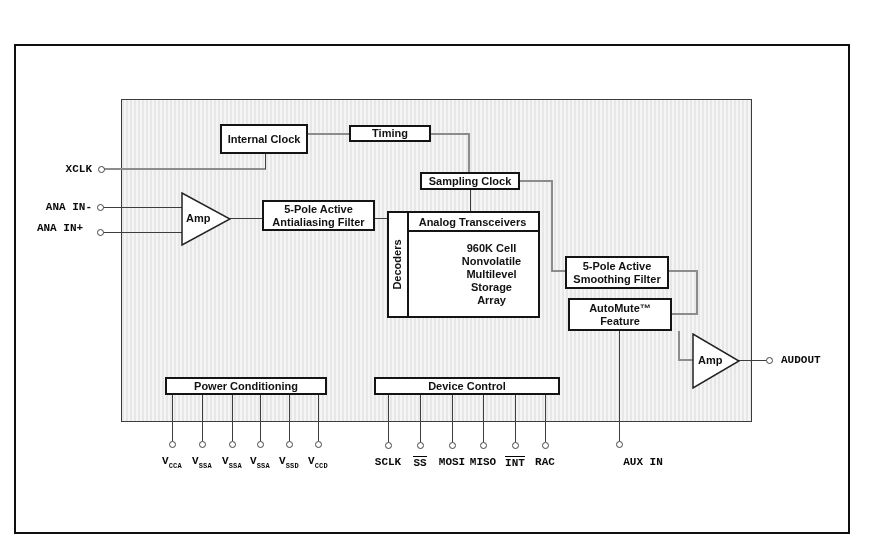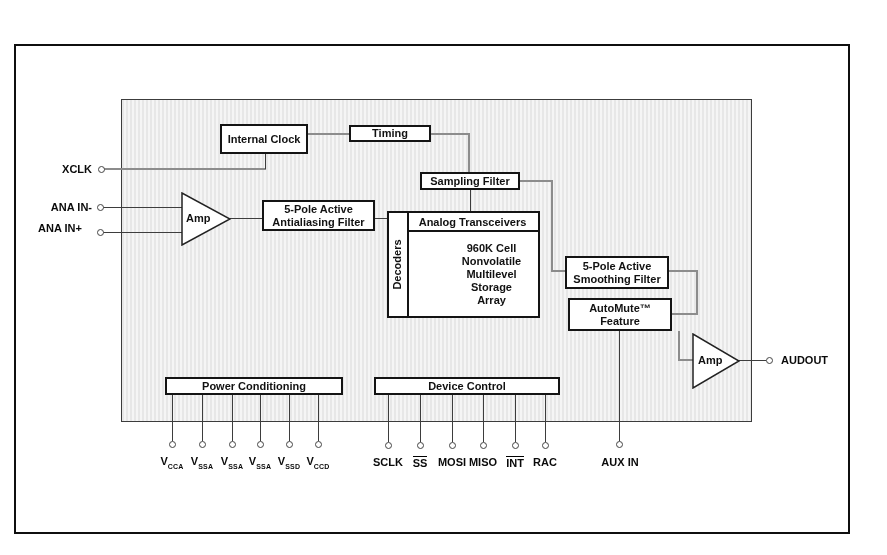--- a/index.html
+++ b/index.html
@@ -9,21 +9,21 @@
   #title{left:13px;top:8px;font-size:20px;font-weight:bold;letter-spacing:.3px;color:#0a0a0a;}
   #frame{left:14px;top:44px;width:832px;height:486px;border:2px solid #0f0f0f;background:#fff;}
   #hatch{left:121px;top:99px;width:629px;height:321px;border:1px solid #3c3c3c;
          background:repeating-linear-gradient(90deg,#e7e7e7 0,#e7e7e7 2px,#f5f5f5 2px,#f5f5f5 4px);}
   .blk{background:#fff;border:2px solid #141414;box-sizing:border-box;
        display:flex;align-items:center;justify-content:center;flex-direction:column;
        font-size:11px;font-weight:bold;line-height:13px;text-align:center;color:#111;}
   .wire-g{background:#8c8c8c;}
   .wire-d{background:#3d3d3d;}
   .term{width:7px;height:7px;border:1px solid #444;border-radius:50%;background:#fff;box-sizing:border-box;}
-  .pinlbl{font-size:11px;font-weight:bold;text-align:center;white-space:nowrap;color:#0a0a0a;}
+  .pinlbl{font-size:11px;font-weight:bold;text-align:center;white-space:nowrap;color:#0a0a0a;font-family:Liberation Mono, monospace;}
   .pinlbl sub{font-size:7px;font-weight:bold;position:relative;top:1px;letter-spacing:.2px;}
   .ovl{display:inline-block;border-top:1.5px solid #000;padding-top:0px;line-height:12px;text-align:center;}
   .amp-lbl{position:absolute;font-size:11px;font-weight:bold;color:#111;}
   #bigblock{left:387px;top:211px;width:153px;height:107px;border:2px solid #141414;background:#fff;box-sizing:border-box;}
   #dec-col{position:absolute;left:0;top:0;width:18px;height:103px;border-right:2px solid #141414;}
   #dec-txt{position:absolute;left:-44px;top:44px;width:104px;height:15px;transform:rotate(-90deg);
            font-size:11px;font-weight:bold;text-align:center;line-height:15px;}
   #at-header{position:absolute;left:18px;top:0;right:0;height:17px;border-bottom:2px solid #141414;
              display:flex;align-items:center;justify-content:center;font-size:11px;font-weight:bold;}
   #storage-body{position:absolute;left:20px;top:19px;right:0;bottom:0;
@@ -74,21 +74,21 @@
   <div class="abs wire-d" style="left:515px;top:395px;width:1px;height:47px"></div>
   <div class="abs wire-d" style="left:545px;top:395px;width:1px;height:47px"></div>
 
   <div class="abs blk" style="left:220px;top:124px;width:88px;height:30px">
       <span>Internal Clock</span>
     </div>
   <div class="abs blk" style="left:349px;top:125px;width:82px;height:17px">
       <span>Timing</span>
     </div>
   <div class="abs blk" style="left:420px;top:172px;width:100px;height:18px">
-      <span>Sampling Filter</span>
+      <span>Sampling Clock</span>
     </div>
   <div class="abs blk" style="left:262px;top:200px;width:113px;height:31px">
     <span>5-Pole Active</span>
     <span>Antialiasing Filter</span>
   </div>
 
   <div id="bigblock" class="abs">
     <div id="dec-col">
       <div id="dec-txt">Decoders</div>
     </div>
@@ -104,21 +104,21 @@
   </div>
 
   <div class="abs blk" style="left:565px;top:256px;width:104px;height:33px">
     <span>5-Pole Active</span>
     <span>Smoothing Filter</span>
   </div>
   <div class="abs blk" style="left:568px;top:298px;width:104px;height:33px">
     <span>AutoMute™</span>
     <span>Feature</span>
   </div>
-  <div class="abs blk" style="left:165px;top:377px;width:178px;height:18px">
+  <div class="abs blk" style="left:165px;top:377px;width:162px;height:18px">
       <span>Power Conditioning</span>
     </div>
   <div class="abs blk" style="left:374px;top:377px;width:186px;height:18px">
       <span>Device Control</span>
     </div>
 
   <div class="abs" style="left:181px;top:192px;width:50px;height:54px">
     <svg width="50" height="54">
       <polygon points="1,1 1,53 49,27" fill="#ffffff" stroke="#222" stroke-width="1.5"></polygon>
     </svg>
@@ -146,21 +146,21 @@
   <div class="abs term" style="left:417px;top:442px"></div>
   <div class="abs term" style="left:449px;top:442px"></div>
   <div class="abs term" style="left:480px;top:442px"></div>
   <div class="abs term" style="left:512px;top:442px"></div>
   <div class="abs term" style="left:542px;top:442px"></div>
 
   <div class="abs pinlbl" style="left:38px;top:163px;width:54px;text-align:right">XCLK</div>
   <div class="abs pinlbl" style="left:28px;top:201px;width:64px;text-align:right">ANA IN-</div>
   <div class="abs pinlbl" style="left:28px;top:222px;width:64px;text-align:center">ANA IN+</div>
   <div class="abs pinlbl" style="left:781px;top:354px;text-align:left">AUDOUT</div>
-  <div class="abs pinlbl" style="left:585px;top:456px;width:70px">AUX IN</div>
+  <div class="abs pinlbl" style="left:608px;top:456px;width:70px">AUX IN</div>
 
   <div class="abs pinlbl" style="left:152px;top:455px;width:40px"><span>V</span><sub>CCA</sub></div>
   <div class="abs pinlbl" style="left:182px;top:455px;width:40px"><span>V</span><sub>SSA</sub></div>
   <div class="abs pinlbl" style="left:212px;top:455px;width:40px"><span>V</span><sub>SSA</sub></div>
   <div class="abs pinlbl" style="left:240px;top:455px;width:40px"><span>V</span><sub>SSA</sub></div>
   <div class="abs pinlbl" style="left:269px;top:455px;width:40px"><span>V</span><sub>SSD</sub></div>
   <div class="abs pinlbl" style="left:298px;top:455px;width:40px"><span>V</span><sub>CCD</sub></div>
 
   <div class="abs pinlbl" style="left:366px;top:456px;width:44px"><span>SCLK</span></div>
   <div class="abs pinlbl" style="left:398px;top:456px;width:44px"><span class="ovl">SS</span></div>

